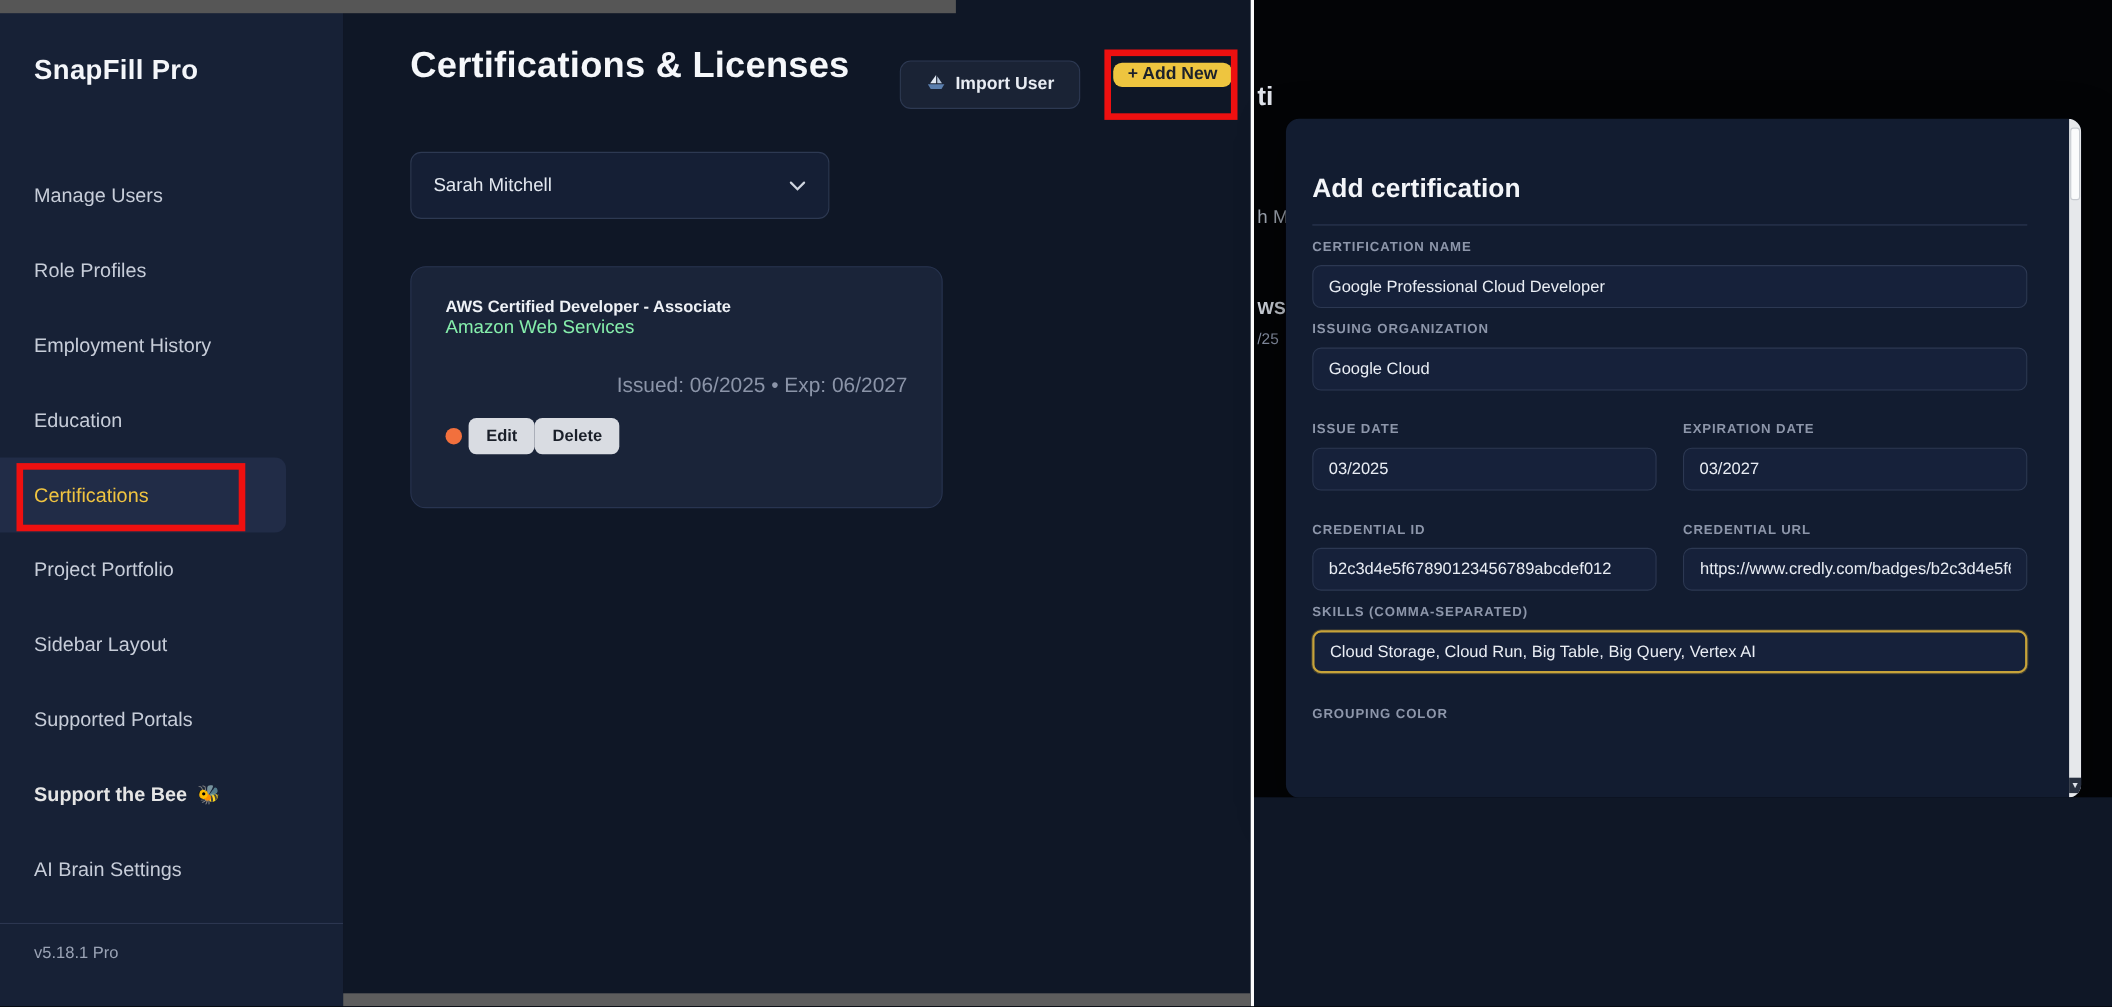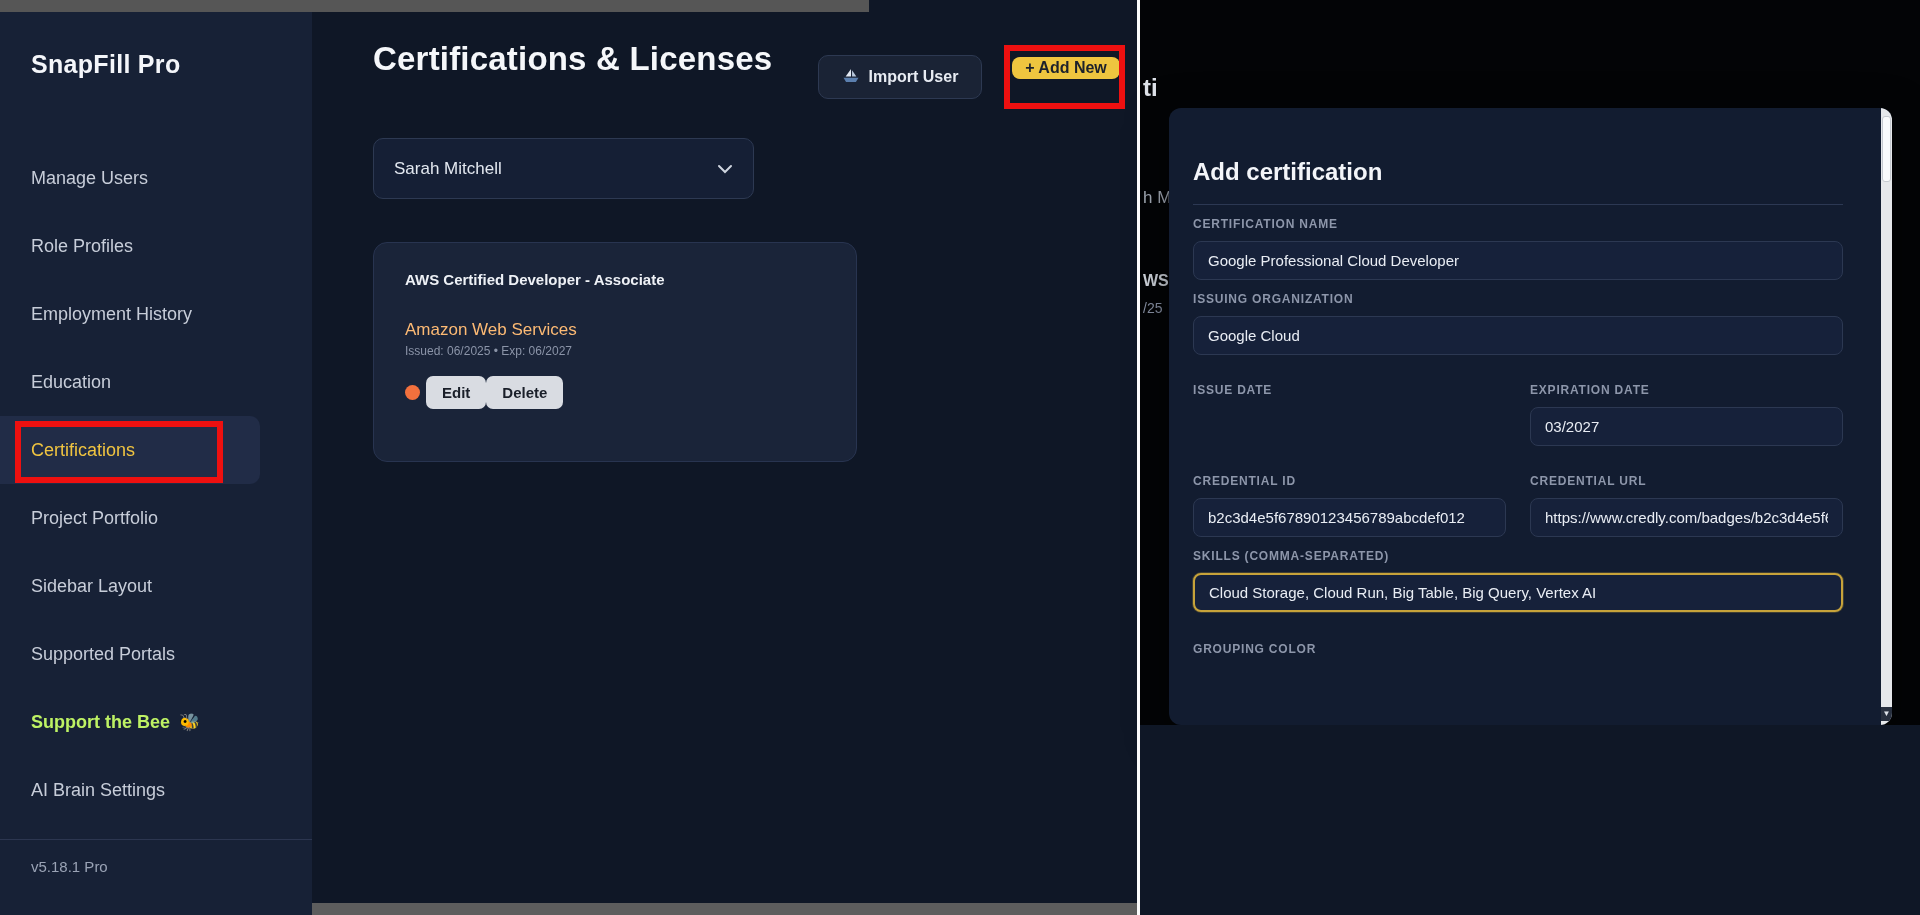--- a/index.html
+++ b/index.html
@@ -11,37 +11,37 @@
   .topstrip { position:absolute; left:0; top:0; width:869px; height:12px; background:#565656; z-index:40; }
   .bottomstrip { position:absolute; left:312px; top:903px; width:825px; height:12px; background:#5d5d5d; z-index:40; }
   .vline { position:absolute; left:1137px; top:0; width:3px; height:915px; background:#fbfbfb; z-index:30; }
 
   
   .sidebar { position:absolute; left:0; top:0; width:312px; height:915px; background:#172136; }
   .brand { padding:50px 0 0 31px; font-size:25px; font-weight:800; color:#f4f6fa; letter-spacing:.3px; }
   .nav { position:absolute; top:144px; left:0; width:100%; }
   .nav-item { height:68px; display:flex; align-items:center; padding-left:31px; font-size:18px; color:#c7cdd9; cursor:pointer; }
   .nav-item.active { background:#212c47; width:260px; border-radius:0 10px 10px 0; color:#f0c440; font-weight:400; }
-  .nav-item.gold { color:#bef264; font-weight:700; }
+  .nav-item.gold { color:#e5e5e5; font-weight:700; }
   .bee { margin-left:9px; font-size:17px; }
   .side-divider { position:absolute; top:839px; left:0; width:312px; border-top:1px solid #2c3650; }
   .version { position:absolute; top:858px; left:31px; font-size:15px; color:#9aa3b5; }
 
   
   .main { position:absolute; left:312px; top:0; width:825px; height:915px; background:#0f1726; }
   .page-title { position:absolute; left:61px; top:40px; font-size:33px; font-weight:800; color:#f5f7fa; letter-spacing:.2px; }
   .btn-import { position:absolute; left:506px; top:55px; width:164px; height:44px; background:#1a2335; border:1px solid #2d3952; border-radius:10px; color:#e8ecf3; font-size:16px; font-weight:700; display:flex; align-items:center; justify-content:center; gap:9px; cursor:pointer; font-family:inherit; }
   .btn-add { position:absolute; left:700px; top:57px; width:108px; height:22px; background:#eec53f; border:none; border-radius:8px; color:#1c212b; font-size:16px; font-weight:700; cursor:pointer; font-family:inherit; }
   .select { position:absolute; left:61px; top:138px; width:381px; height:61px; background:#151f35; border:1px solid #2d3952; border-radius:10px; display:flex; align-items:center; padding:0 20px; color:#e3e8f0; font-size:17px; cursor:pointer; }
   .select .chev { margin-left:auto; display:flex; }
 
   .card { position:absolute; left:61px; top:242px; width:484px; height:220px; background:#1a2439; border:1px solid #283450; border-radius:14px; padding:28px 31px; }
   .card-title { font-size:15px; font-weight:700; color:#eef1f6; }
-  .card-issuer { margin-top:32px; font-size:17px; color:#fdba74; }
-  .card-dates { margin-top:4px; font-size:12px; color:#8b94a8; }
+  .card-issuer { margin-top:0; font-size:17px; color:#86efac; }
+  .card-dates { margin-top:32px; font-size:19px; color:#8b94a8;text-align:right; }
   .card-actions { margin-top:18px; display:flex; align-items:center; gap:0; }
   .dot { width:15px; height:15px; border-radius:50%; background:#f2703d; }
   .btn-chip { background:#d9dce2; color:#1a1f29; border:none; border-radius:7px; font-size:15px; font-weight:700; padding:8px 16px; cursor:pointer; font-family:inherit; }
   .btn-chip.edit { margin-left:6px; }
 
   
   .backdrop { position:absolute; left:1140px; top:0; width:780px; height:725px; background:#030406; }
   .right-lower { position:absolute; left:1140px; top:725px; width:780px; height:190px; background:#0f1726; }
   .frag { position:absolute; left:3px; white-space:nowrap; overflow:hidden; width:26px; }
   .frag1 { top:74px; font-size:24px; font-weight:800; color:#dfe3ea; }
@@ -170,20 +170,21 @@
       </div>
 
       <div class="fgroup">
         <div class="flabel">ISSUING ORGANIZATION</div>
         <input class="finput" readonly="" value="Google Cloud" style="">
       </div>
 
       <div class="frow">
         <div class="fgroup">
           <div class="flabel">ISSUE DATE</div>
+          <input class="finput" readonly="" value="03/2025" style="">
         </div>
         <div class="fgroup">
           <div class="flabel">EXPIRATION DATE</div>
           <input class="finput" readonly="" value="03/2027" style="">
         </div>
       </div>
 
       <div class="frow">
         <div class="fgroup">
           <div class="flabel">CREDENTIAL ID</div>

